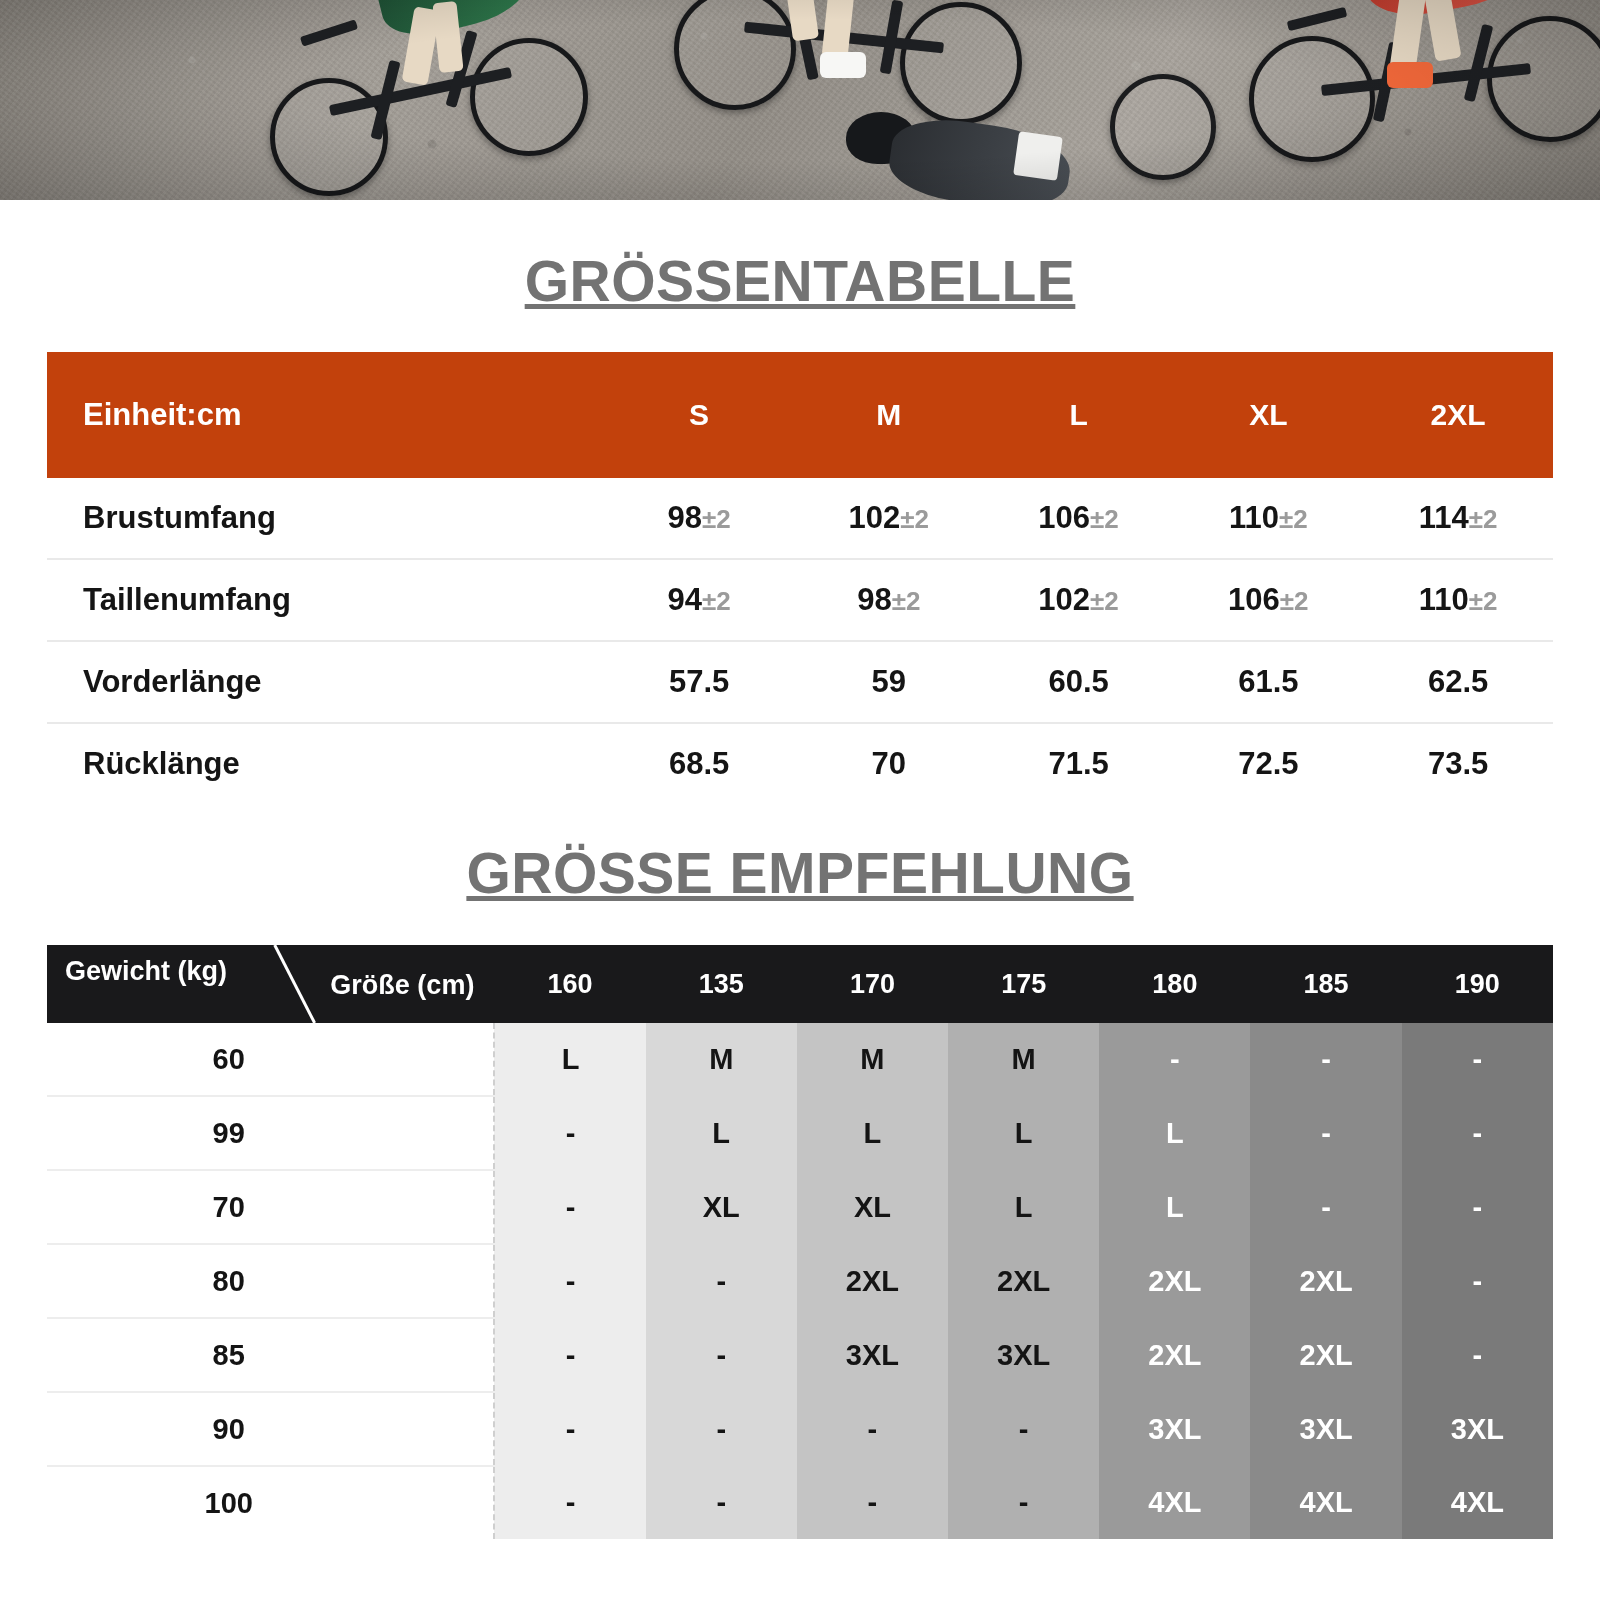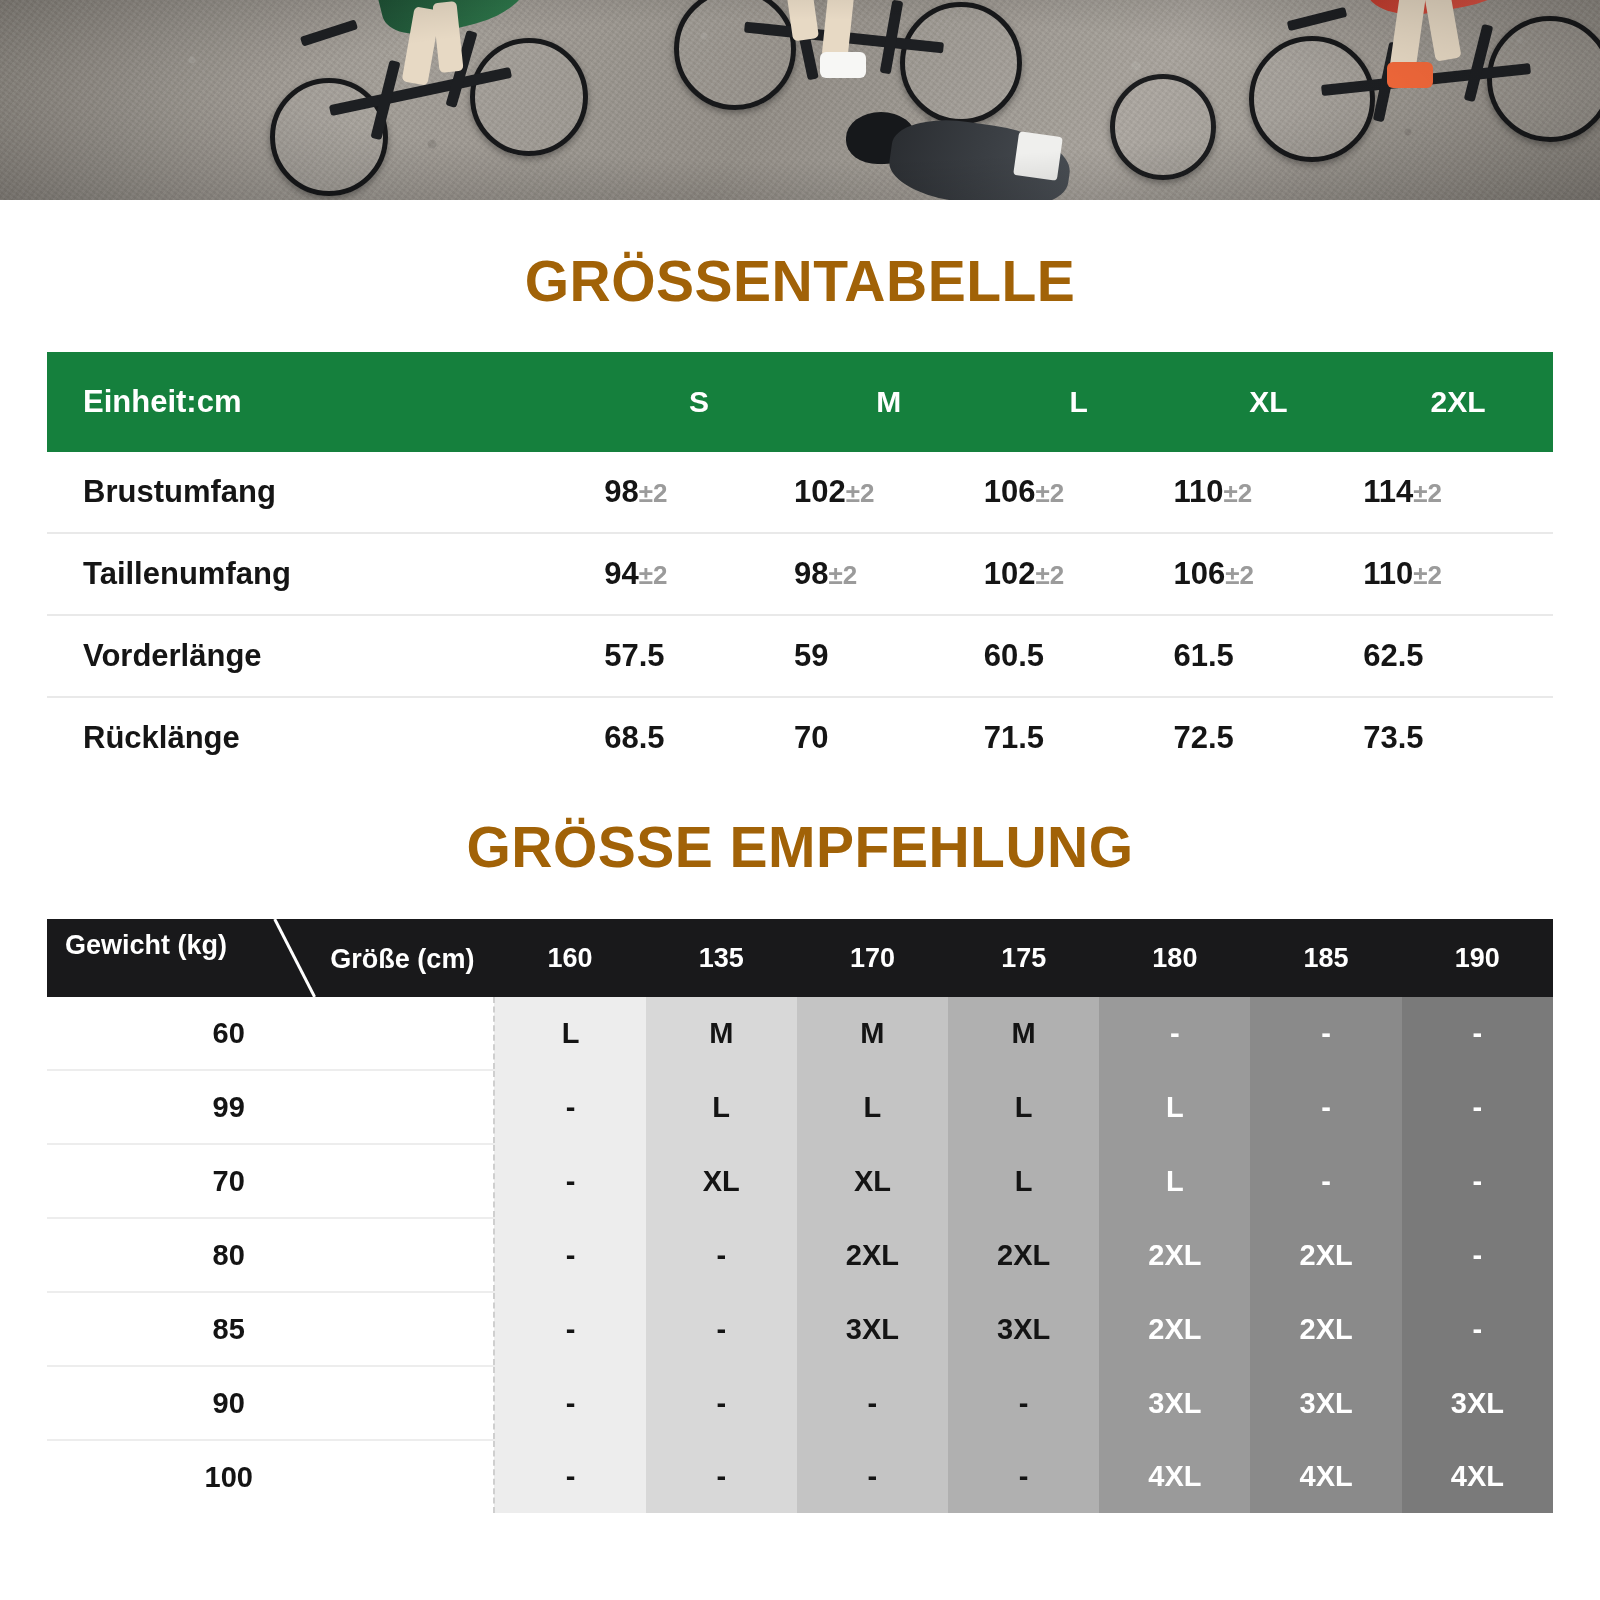--- a/index.html
+++ b/index.html
@@ -78,52 +78,54 @@
     border-radius: 50% 50% 45% 45%;
     background: #16181b;
   }
 
   
   .section-title {
     text-align: center;
     font-size: 57px;
     font-weight: 800;
     letter-spacing: 0.5px;
-    color: #a16207;
+    color: #737373;
     margin: 0;
+    text-decoration: underline;
   }
   #title-sizechart { padding-top: 48px; }
   #title-recommend { padding-top: 36px; }
 
   
   .size-wrap {
     margin: 38px 47px 0 47px;
     width: 1506px;
   }
   table.size-table {
     width: 100%;
     border-collapse: collapse;
     table-layout: fixed;
   }
   table.size-table thead th {
-    background: #15803d;
+    background: #c2410c;
     color: #ffffff;
     font-size: 30px;
     font-weight: 700;
-    padding: 22px 0;
+    padding: 35px 0;
     height: 56px;
   }
   table.size-table thead th.unit-head {
     text-align: left;
     padding-left: 36px;
     font-size: 31px;
   }
   table.size-table tbody td {
     font-size: 31px;
     font-weight: 700;
+    text-align: center;
     padding: 22px 0;
     color: #151515;
     border-bottom: 2px solid #e9e9e9;
   }
   table.size-table tbody tr:last-child td { border-bottom: none; }
   table.size-table tbody td.row-label {
     text-align: left;
     padding-left: 36px;
     font-weight: 700;
     font-size: 31px;

